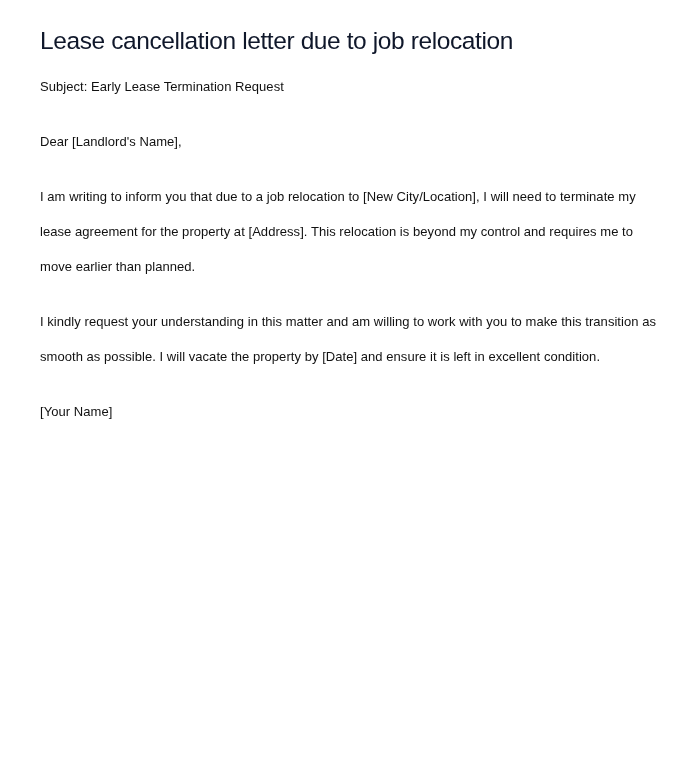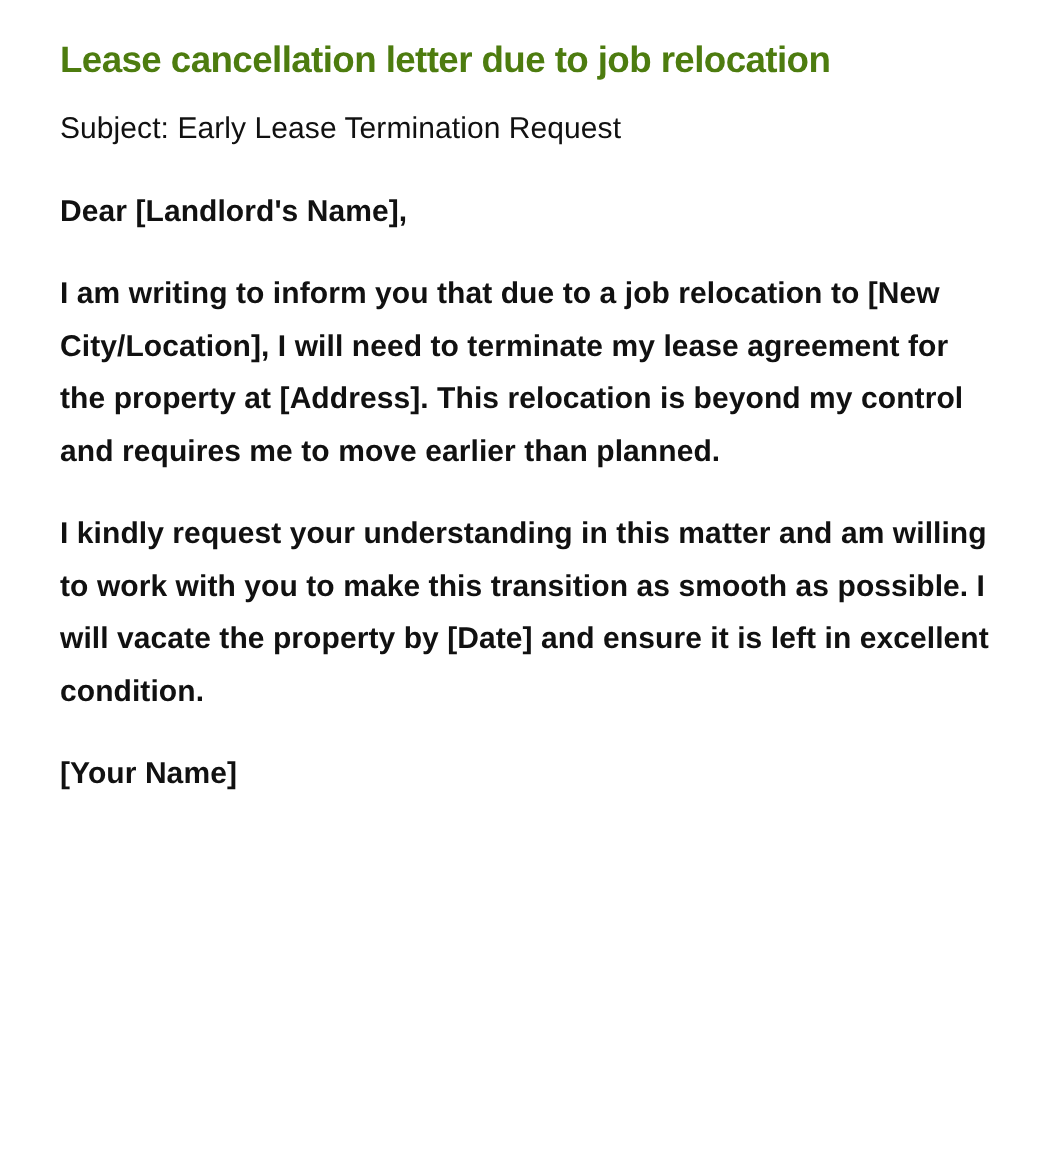--- a/index.html
+++ b/index.html
@@ -15,34 +15,34 @@
       color: #111111;
     }
     .page {
       position: relative;
       padding: 24px 40px 0 40px;
       box-sizing: border-box;
       width: 700px;
     }
     .title {
       font-size: 24.5px;
-      font-weight: bold;
+      font-weight: normal;
       margin: 0;
       line-height: 34px;
       letter-spacing: -0.4px;
-      color: #4d7c0f;
+      color: #0f172a;
     }
     .para {
-      font-size: 20px;
+      font-size: 13px;
       line-height: 35px;
       margin: 0;
       letter-spacing: 0.05px;
     }
     .subject { margin-top: 11px; }
-    .gap { margin-top: 20px; font-weight: bold; }
+    .gap { margin-top: 20px; }
   </style>
 </head>
 <body>
 
 <div class="page">
   <h1 class="title">Lease cancellation letter due to job relocation</h1>
   <p class="para subject">Subject: Early Lease Termination Request</p>
   <p class="para gap">Dear [Landlord's Name],</p>
   <p class="para gap">I am writing to inform you that due to a job relocation to [New City/Location], I will need to terminate my lease agreement for the property at [Address]. This relocation is beyond my control and requires me to move earlier than planned.</p>
   <p class="para gap">I kindly request your understanding in this matter and am willing to work with you to make this transition as smooth as possible. I will vacate the property by [Date] and ensure it is left in excellent condition.</p>

